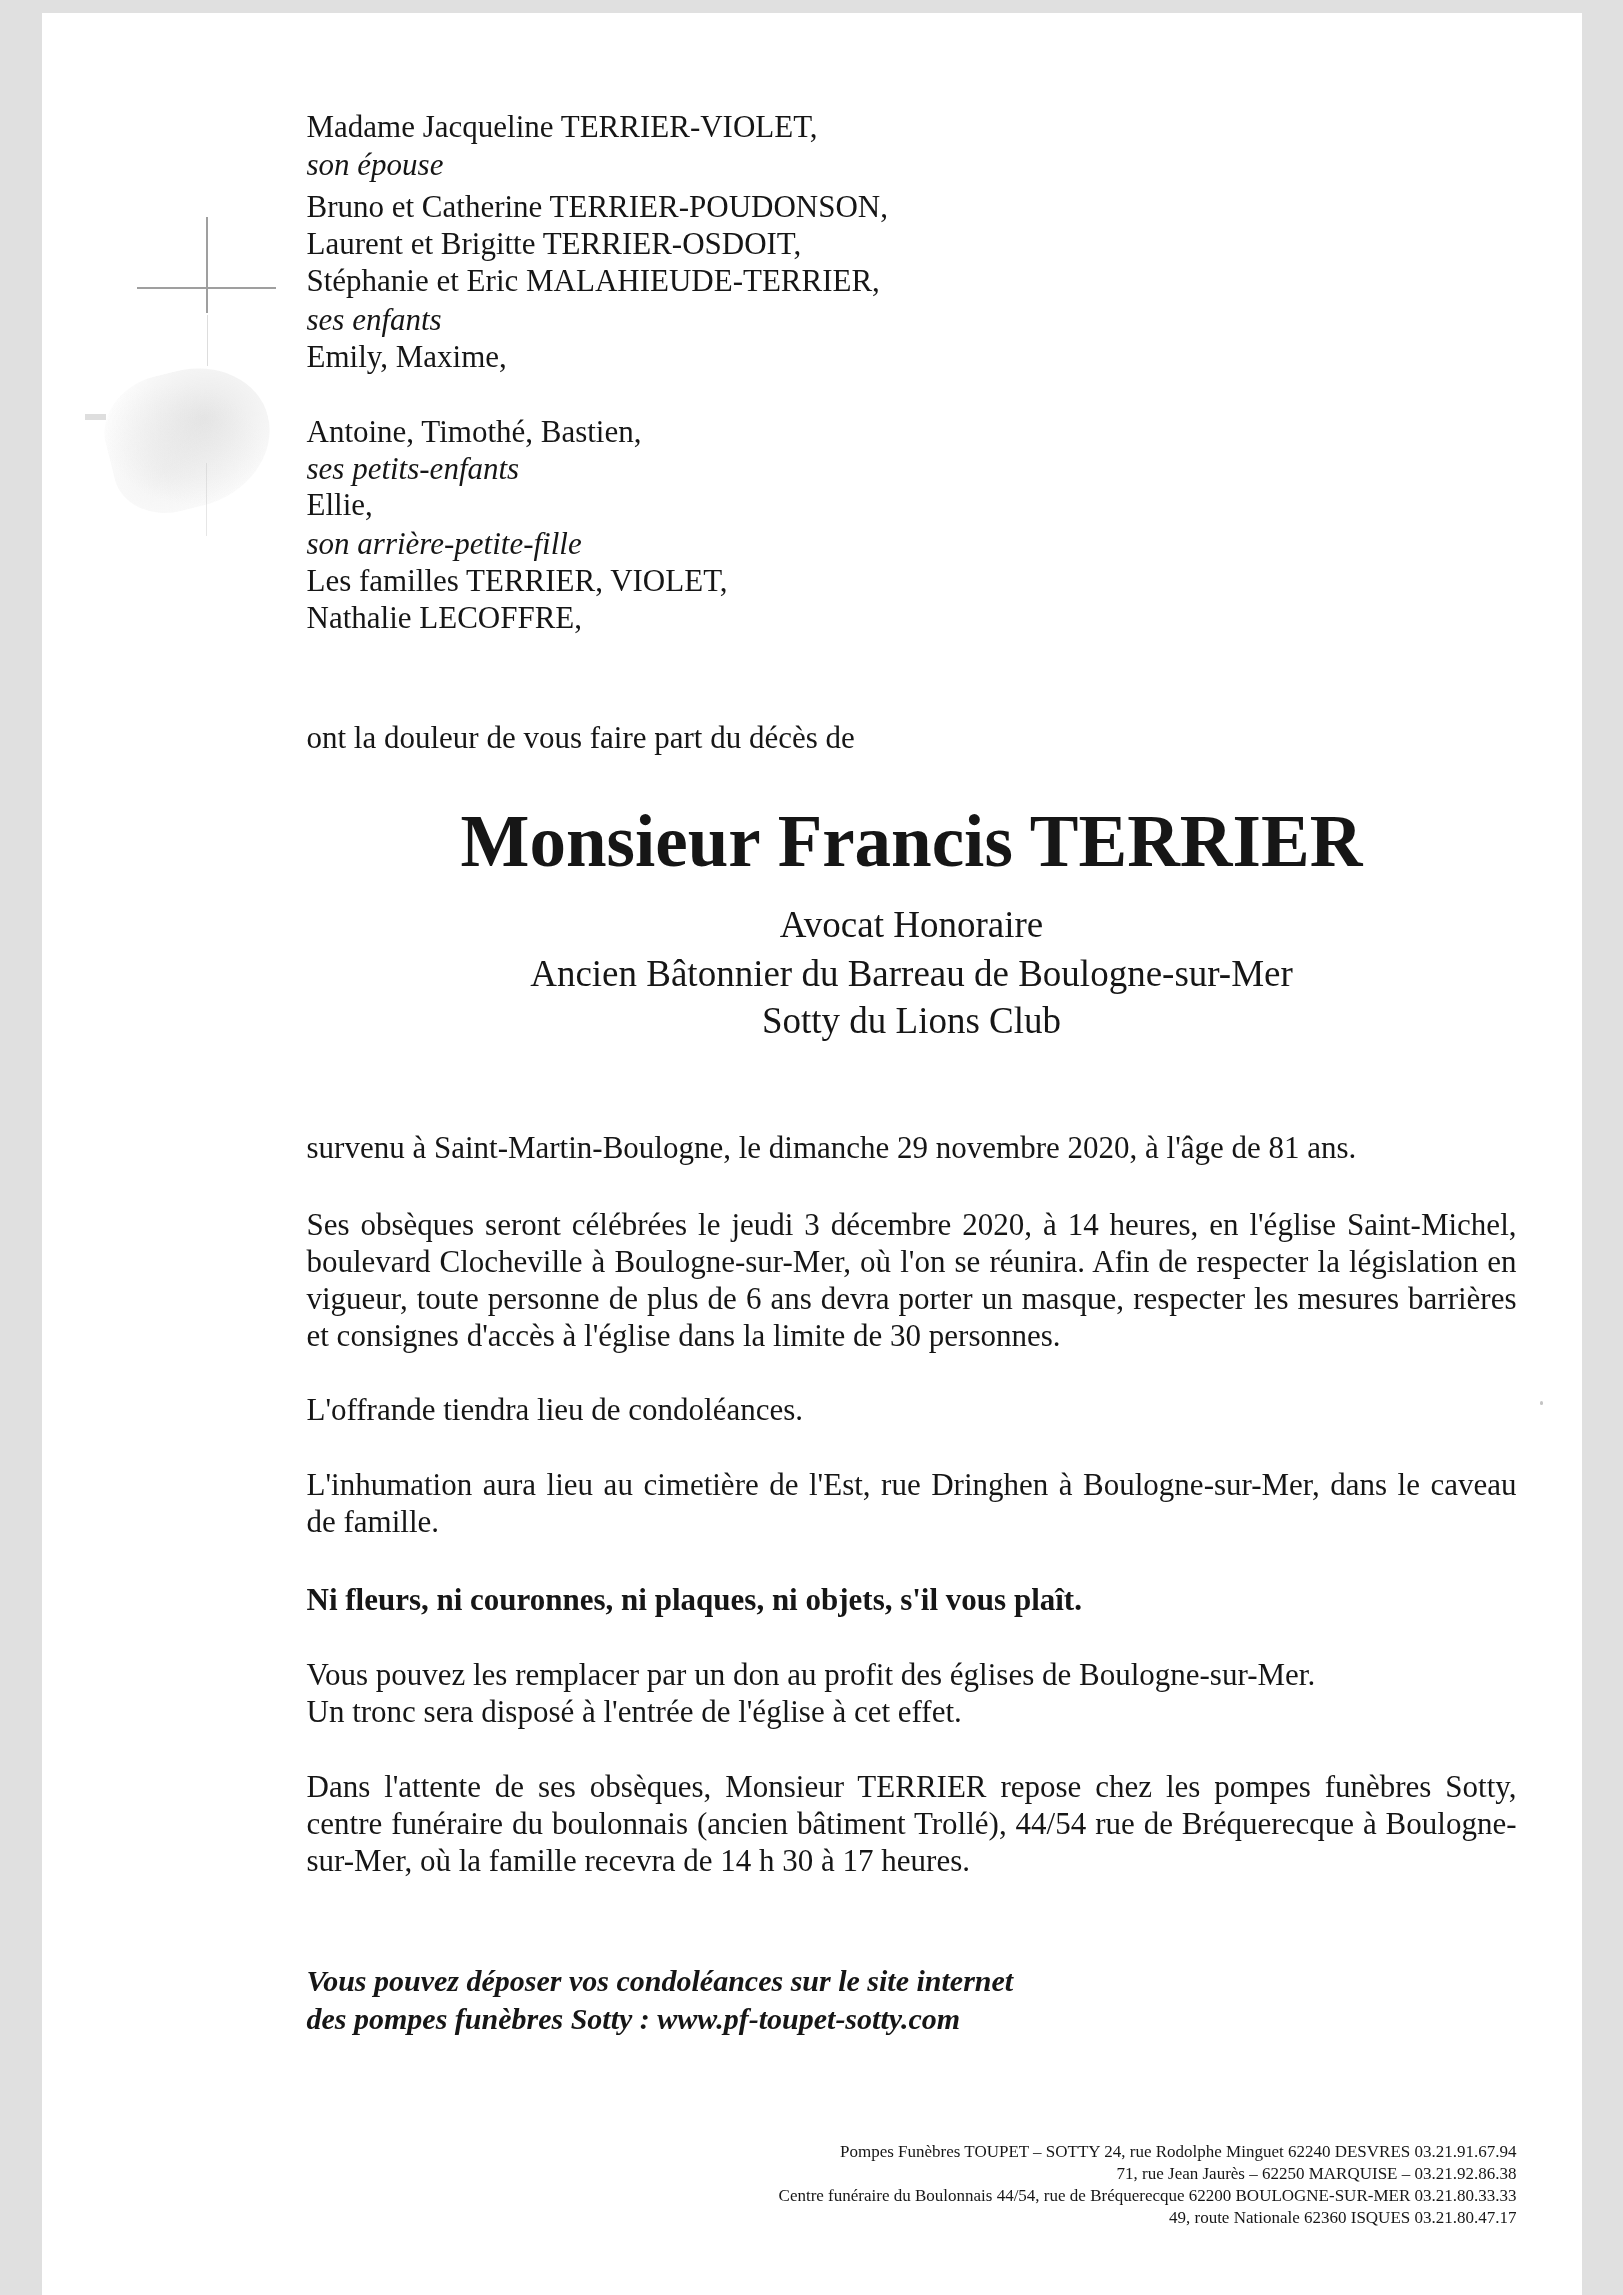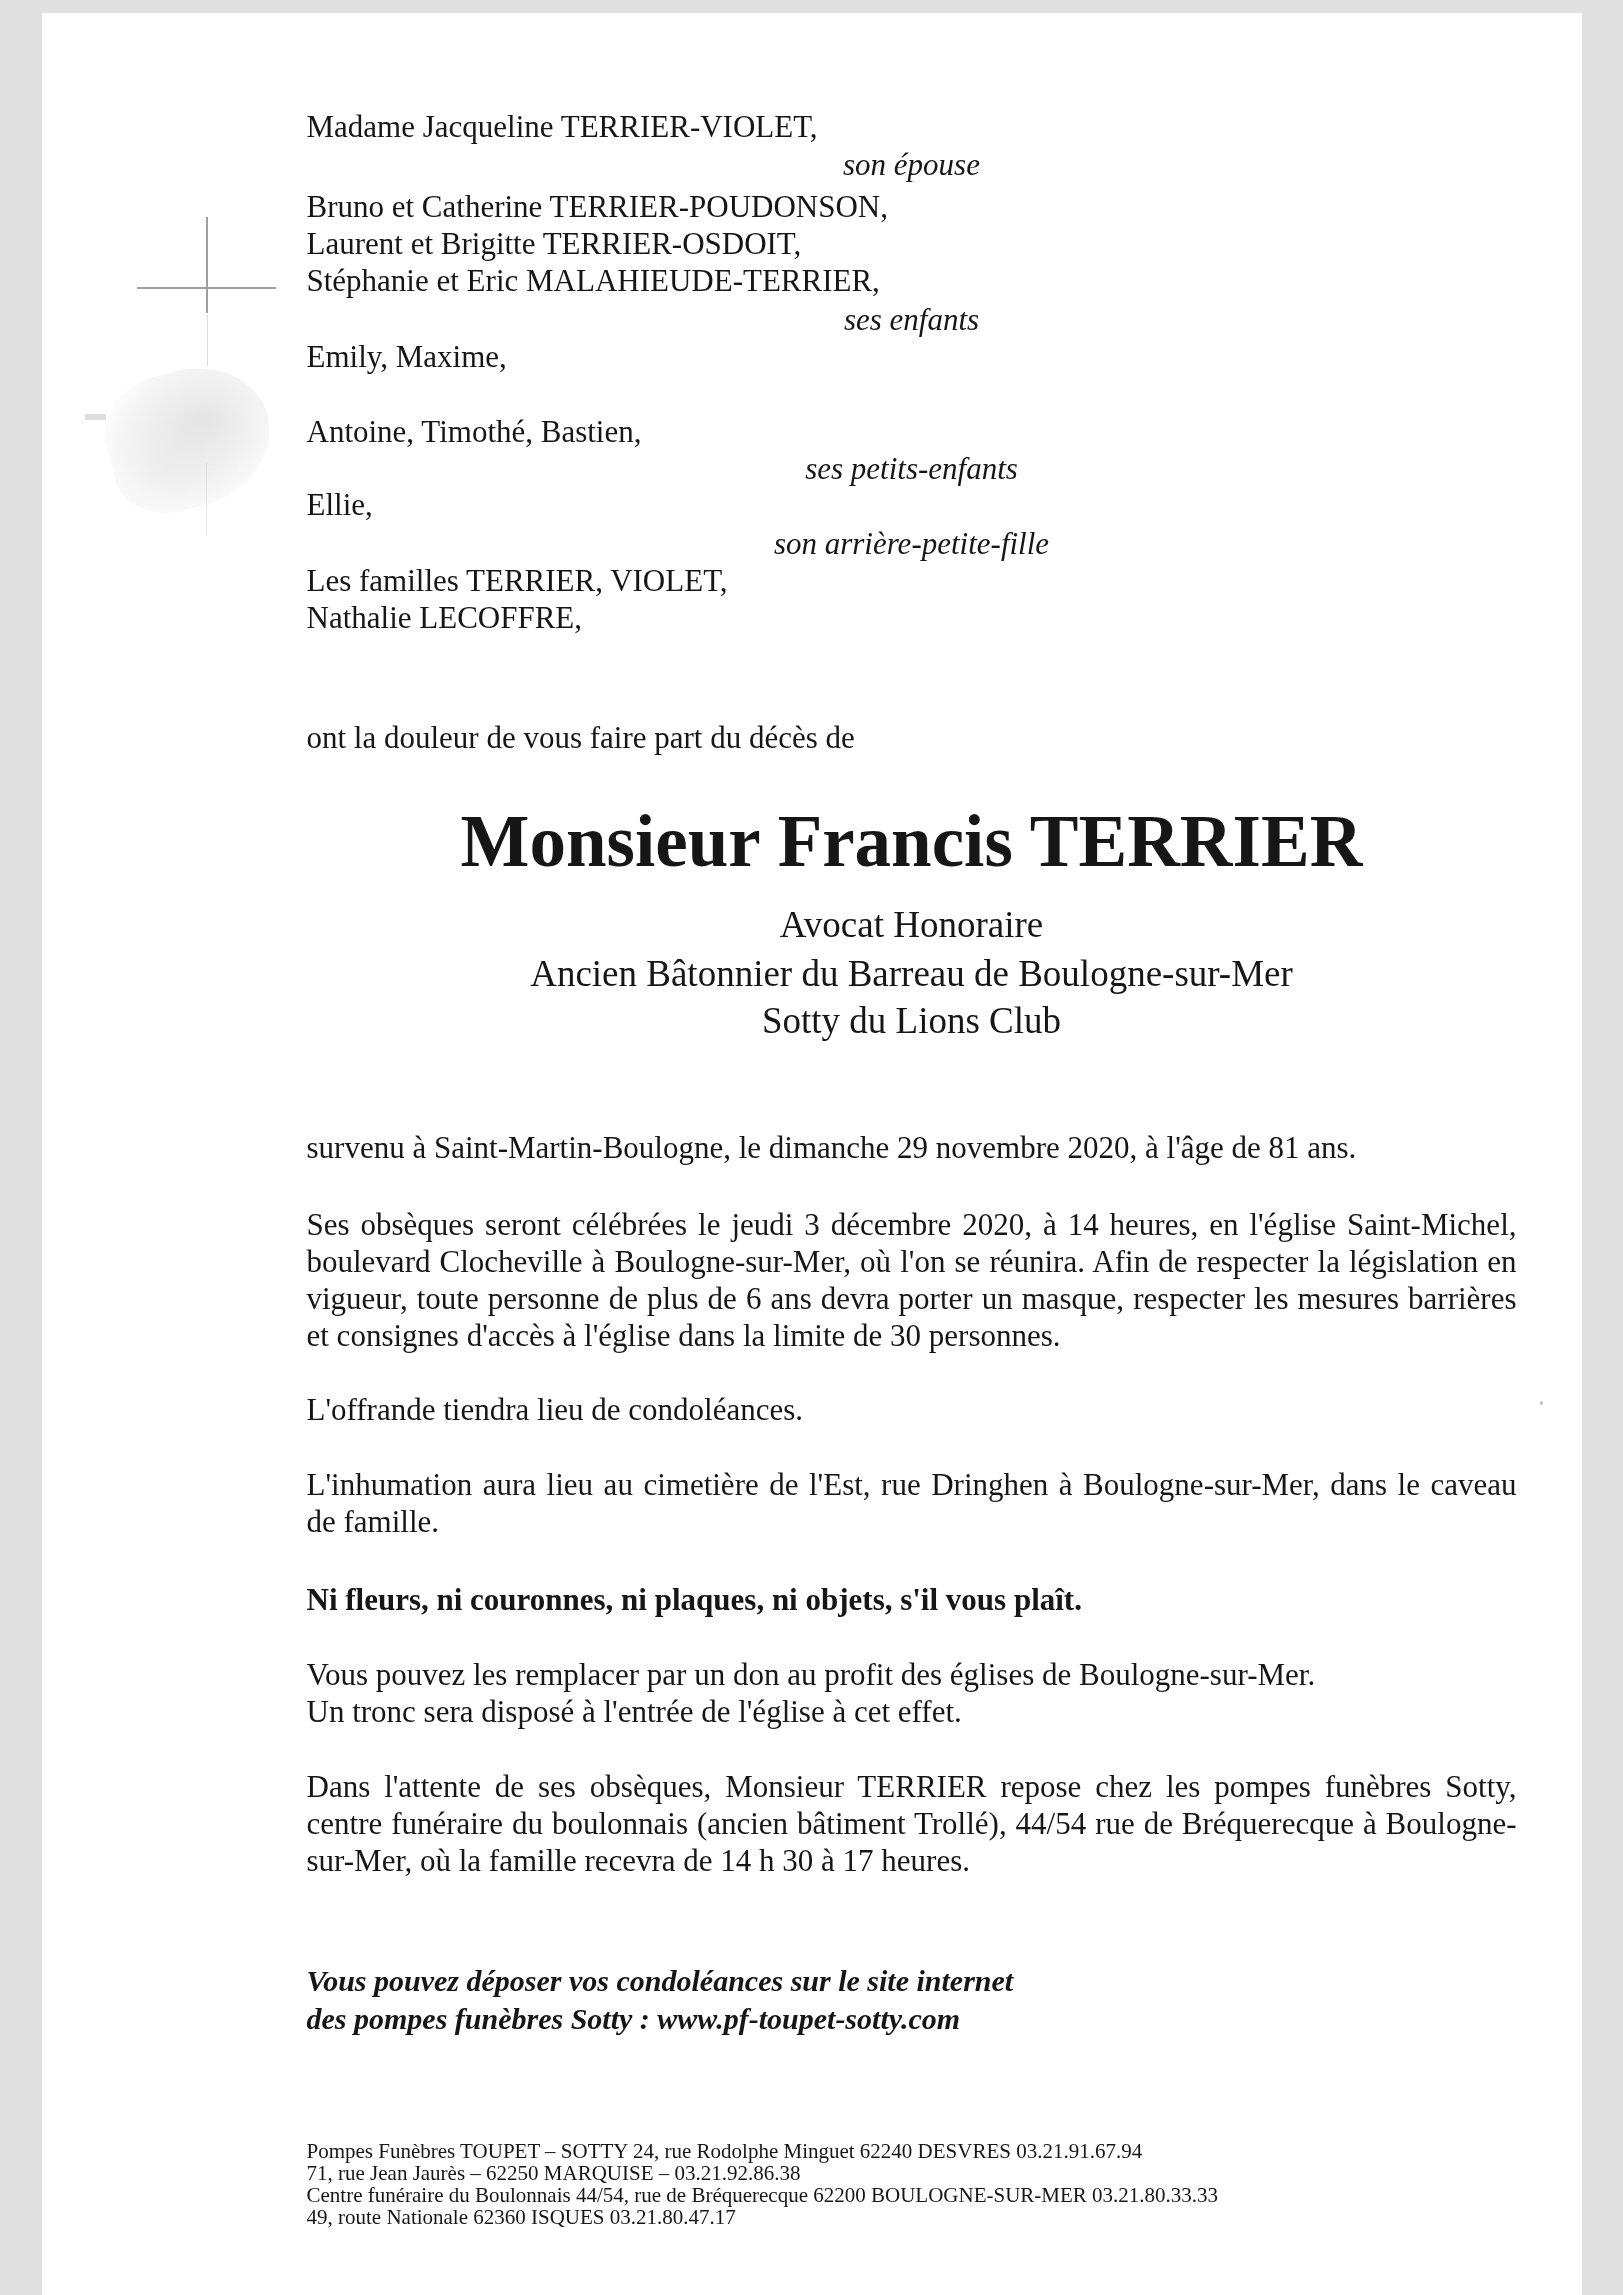--- a/index.html
+++ b/index.html
@@ -11,21 +11,21 @@
     font-family:"Liberation Serif", serif;
     color:#161616;
     overflow:hidden;
   }
   .line{
     position:absolute;left:265px;right:65px;
     font-size:31px;line-height:37px;
     white-space:nowrap;
   }
   .wrap{white-space:normal;}
-  .right{text-align:center;font-style:italic;white-space:nowrap;}
+  .right{text-align:left;font-style:italic;white-space:nowrap;}
   .justify{text-align:justify;white-space:normal;}
   .bold{font-weight:bold;}
 
   
   .l-madame{top:95px}
   .r-epouse{top:133px}
   .l-bruno{top:175px}.l-laurent{top:212px}.l-stephanie{top:249px}
   .r-enfants{top:288px}
   .l-emily{top:325px}.l-sylvain{top:363px}.l-antoine{top:400px}
   .r-petits{top:437px}
@@ -39,21 +39,21 @@
   .p-survenu{top:1116px}
   .p-ceremony{top:1193px}
   .p-offrande{top:1378px}
   .p-inhumation{top:1453px}
   .p-nifleurs{top:1568px}
   .p-don1{top:1643px}
   .p-don2{top:1680px}
   .p-repose{top:1755px}
   .note{font-size:30px;line-height:38px;font-weight:bold;font-style:italic;text-align:left;}
   .note1{top:1949px}.note2{top:1987px}
-  .footer-line{font-size:21px;line-height:21.6px;text-align:left;white-space:nowrap;}
+  .footer-line{font-size:17px;line-height:21.6px;text-align:right;white-space:nowrap;}
   .f1{top:2128px}.f2{top:2150px}.f3{top:2172px}.f4{top:2194px}
 
   
   .cross-h{position:absolute;left:95px;top:274px;width:139px;height:2px;background:#9f9f9f;}
   .cross-v{position:absolute;left:164px;top:204px;width:2px;height:96px;background:#9f9f9f;}
   .cross-v2{position:absolute;left:165px;top:302px;width:1.3px;height:51px;background:#c6c6c6;opacity:.6;}
   .cross-v3{position:absolute;left:164px;top:450px;width:1.3px;height:73px;background:#d2d2d2;opacity:.55;}
   .smudge{
     position:absolute;left:65px;top:357px;width:164px;height:137px;
     background:

